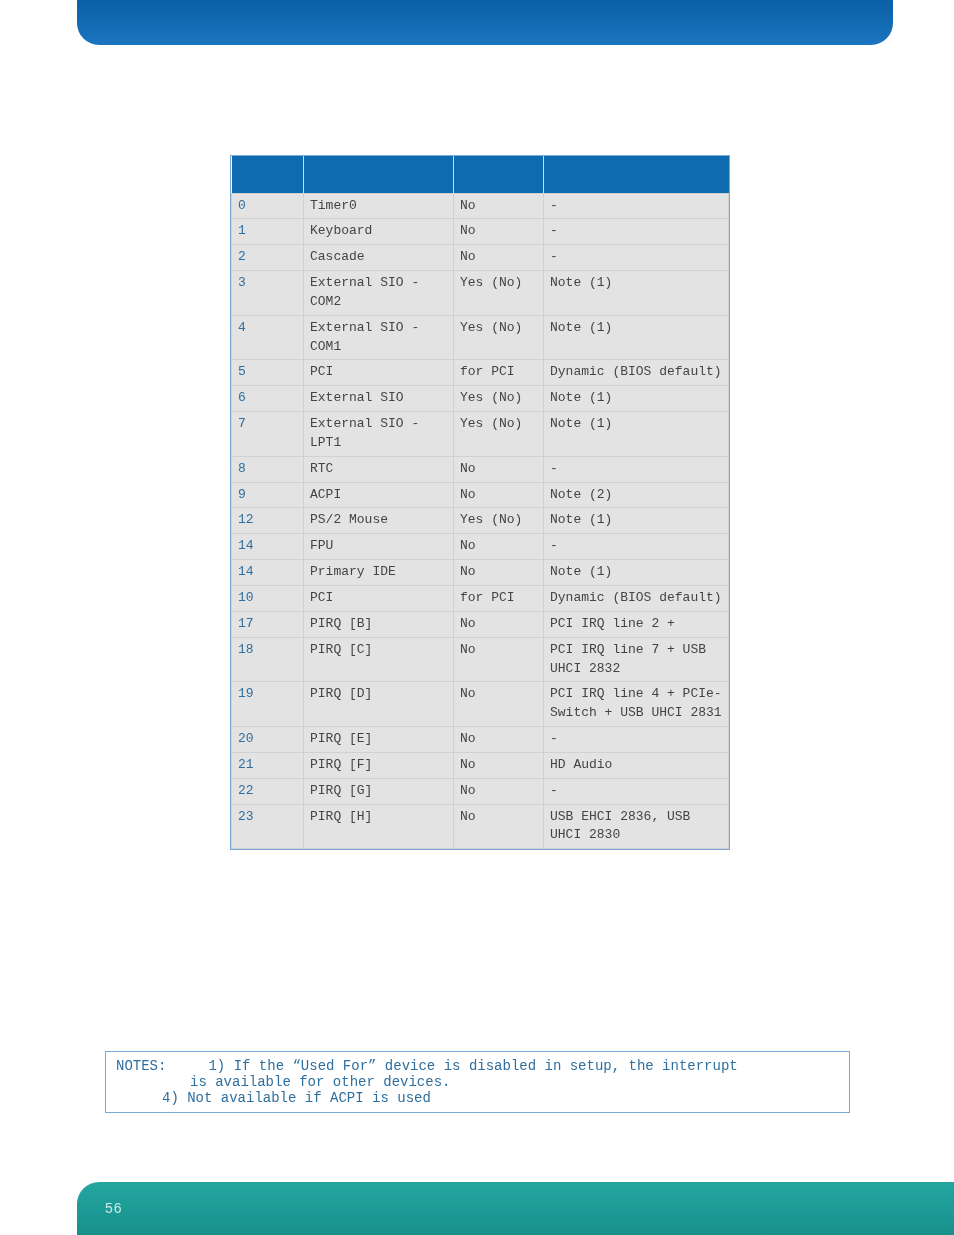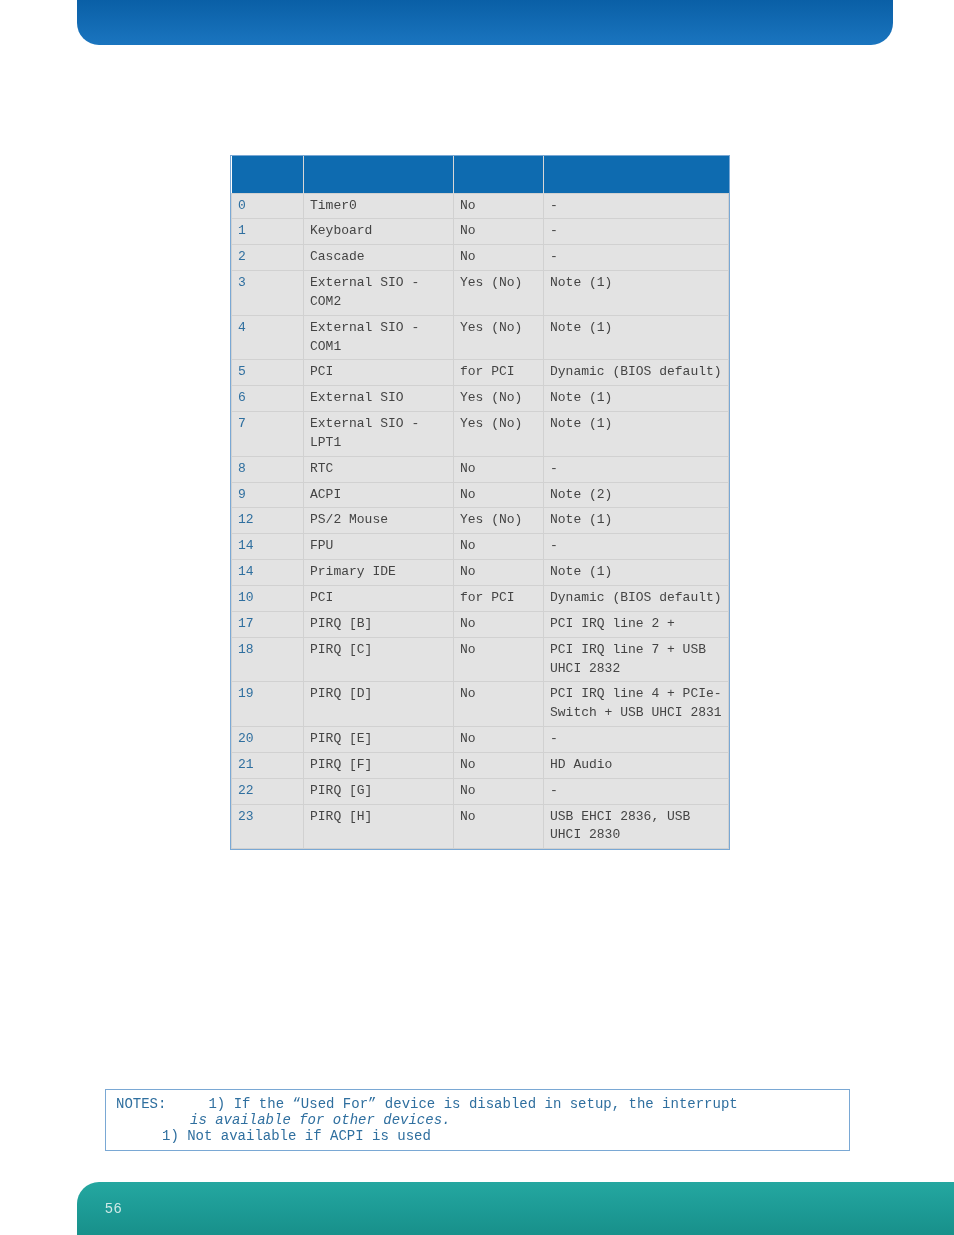--- a/index.html
+++ b/index.html
@@ -51,30 +51,30 @@
   }
   table.irq td.idx {
     width: 72px;
     color: #2f6f9f;
     font-family: "Courier New", monospace;
   }
   table.irq td.c2 { width: 150px; }
   table.irq td.c3 { width: 90px; margin-top: 32px; }
   .notes-box {
     position: absolute;
-    left: 105px; top: 1089px;
+    left: 105px; top: 1051px;
     width: 745px;
     border: 1px solid #7aa8d4;
     padding: 6px 10px 6px 10px;
     font-family: "Courier New", monospace;
     font-size: 14px;
     color: #2f6f9f;
   }
   .notes-box .line1 { }
-  .notes-box .indent-a { padding-left: 74px; font-style: italic; }
+  .notes-box .indent-a { padding-left: 74px; }
   .notes-box .indent-b { padding-left: 46px; }
   .bottom-banner {
     position: absolute;
     left: 77px; top: 1182px;
     width: 916px; height: 53px;
     background: linear-gradient(to bottom, #24a7a0, #1c9994 60%, #18908a);
     border-top-left-radius: 22px;
     border-top-right-radius: 22px;
   }
   .page-num {
@@ -231,18 +231,18 @@
       </tbody>
   </table>
 </div>
 
 <div class="notes-box">
   <div class="line1">
     <span>NOTES:</span>&nbsp;&nbsp;&nbsp;&nbsp;
     <span>1) If the “Used For” device is disabled in setup, the interrupt</span>
   </div>
   <div class="indent-a">is available for other devices.</div>
-  <div class="indent-b">1) Not available if ACPI is used</div>
+  <div class="indent-b">4) Not available if ACPI is used</div>
 </div>
 
 <div class="bottom-banner">
   <span class="page-num">56</span>
 </div>
 
 </body></html>

